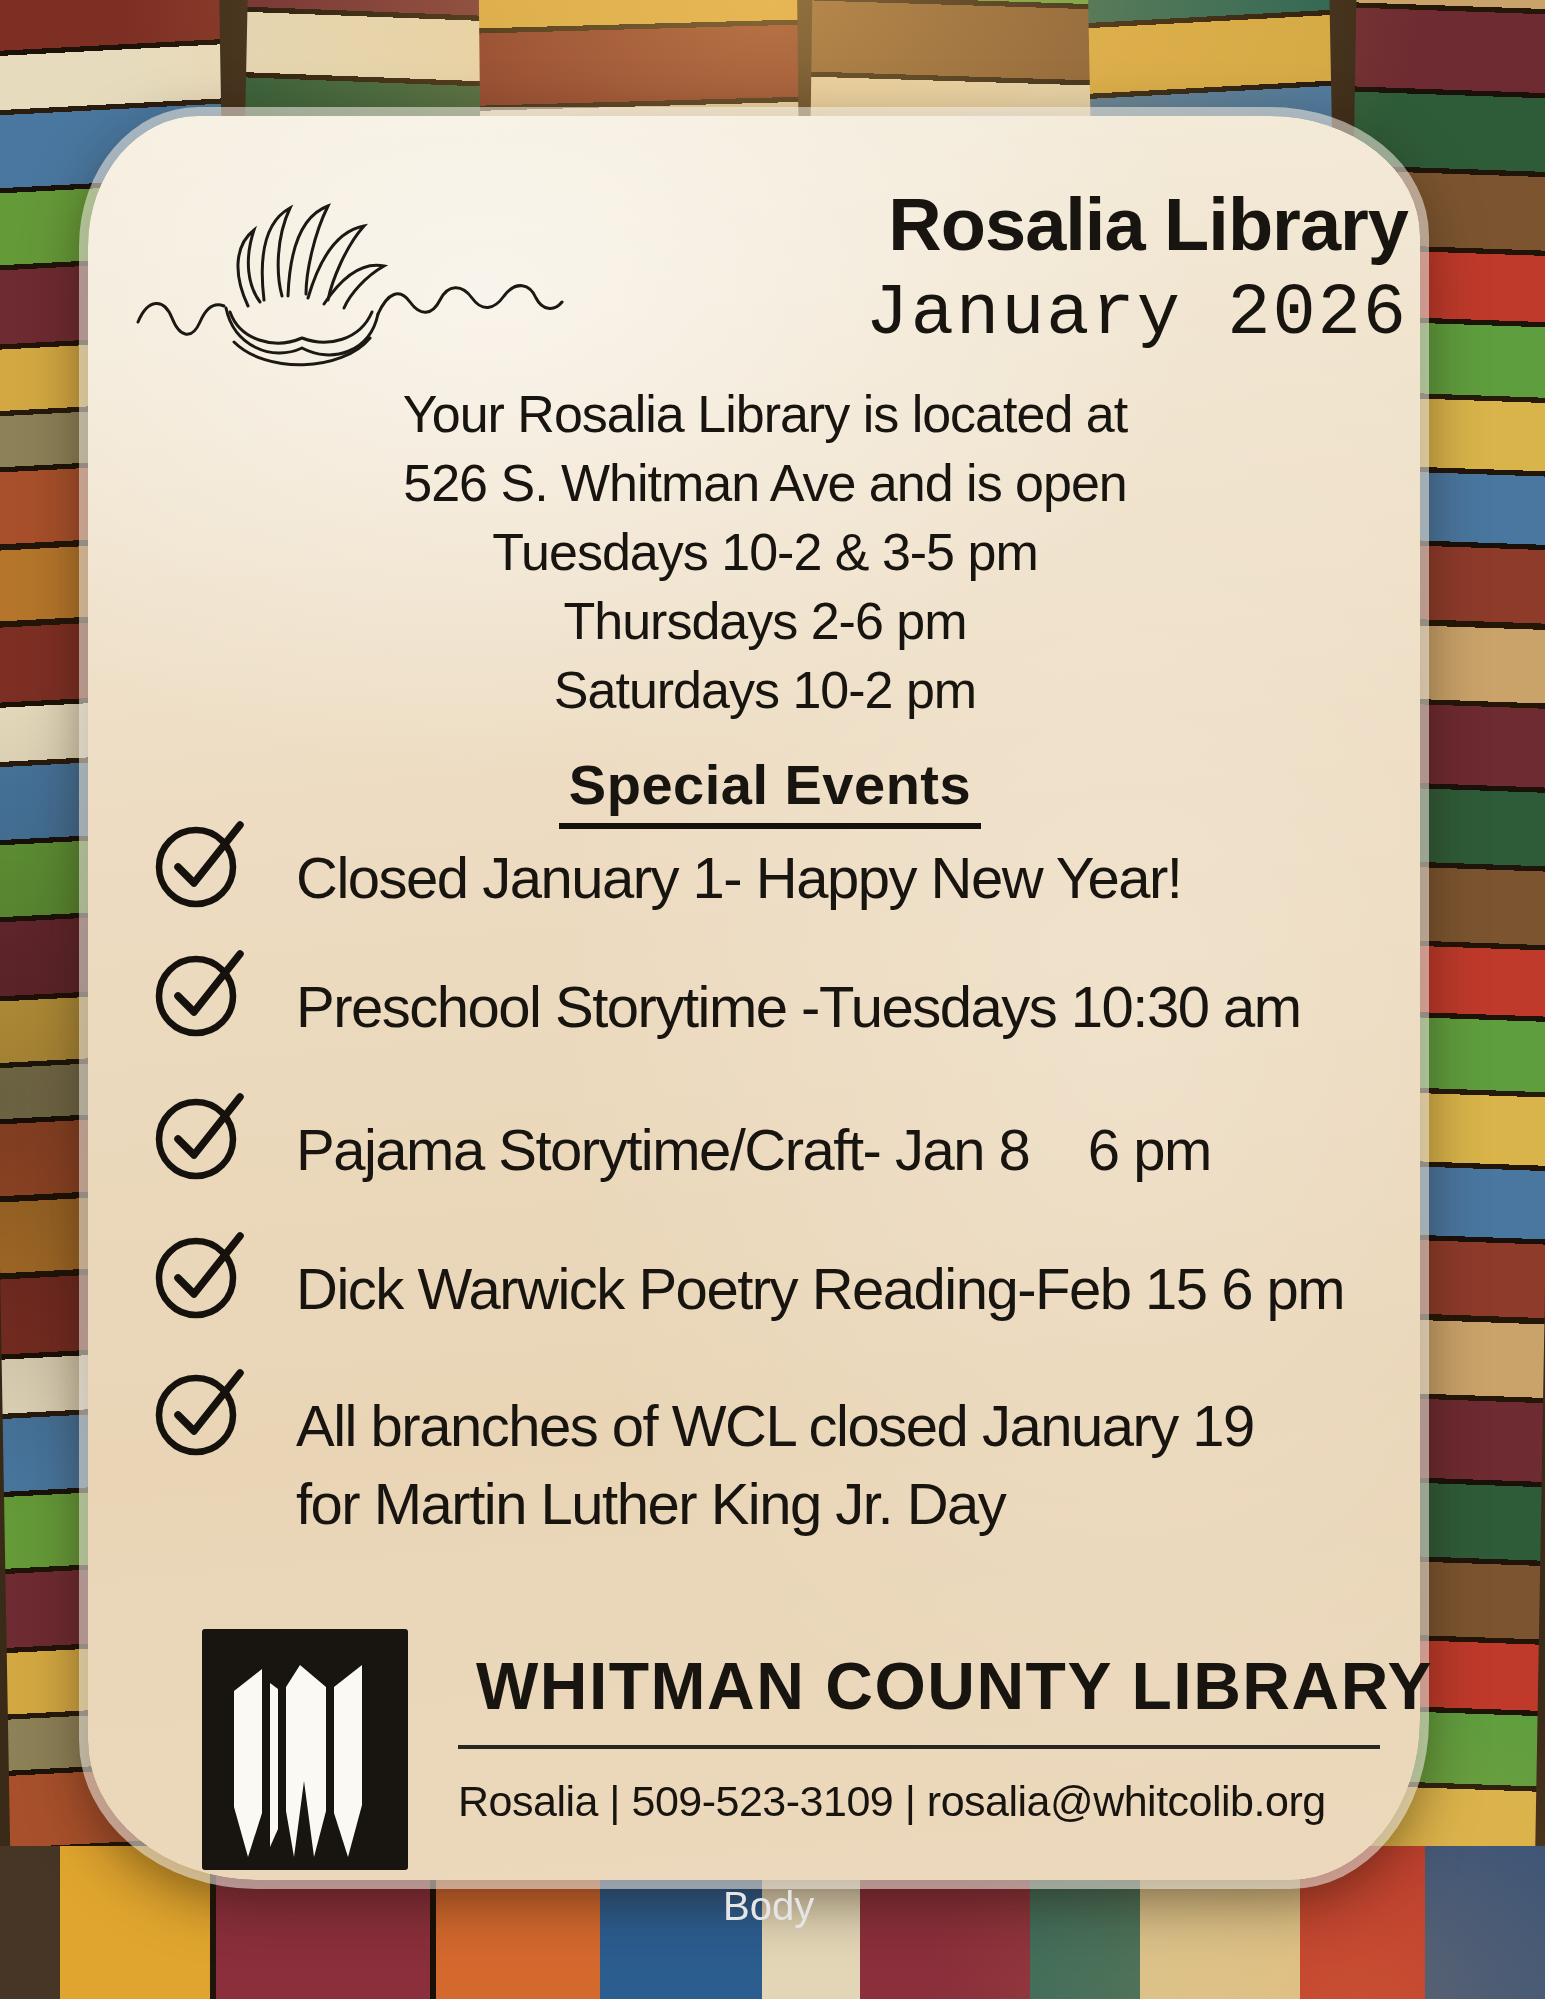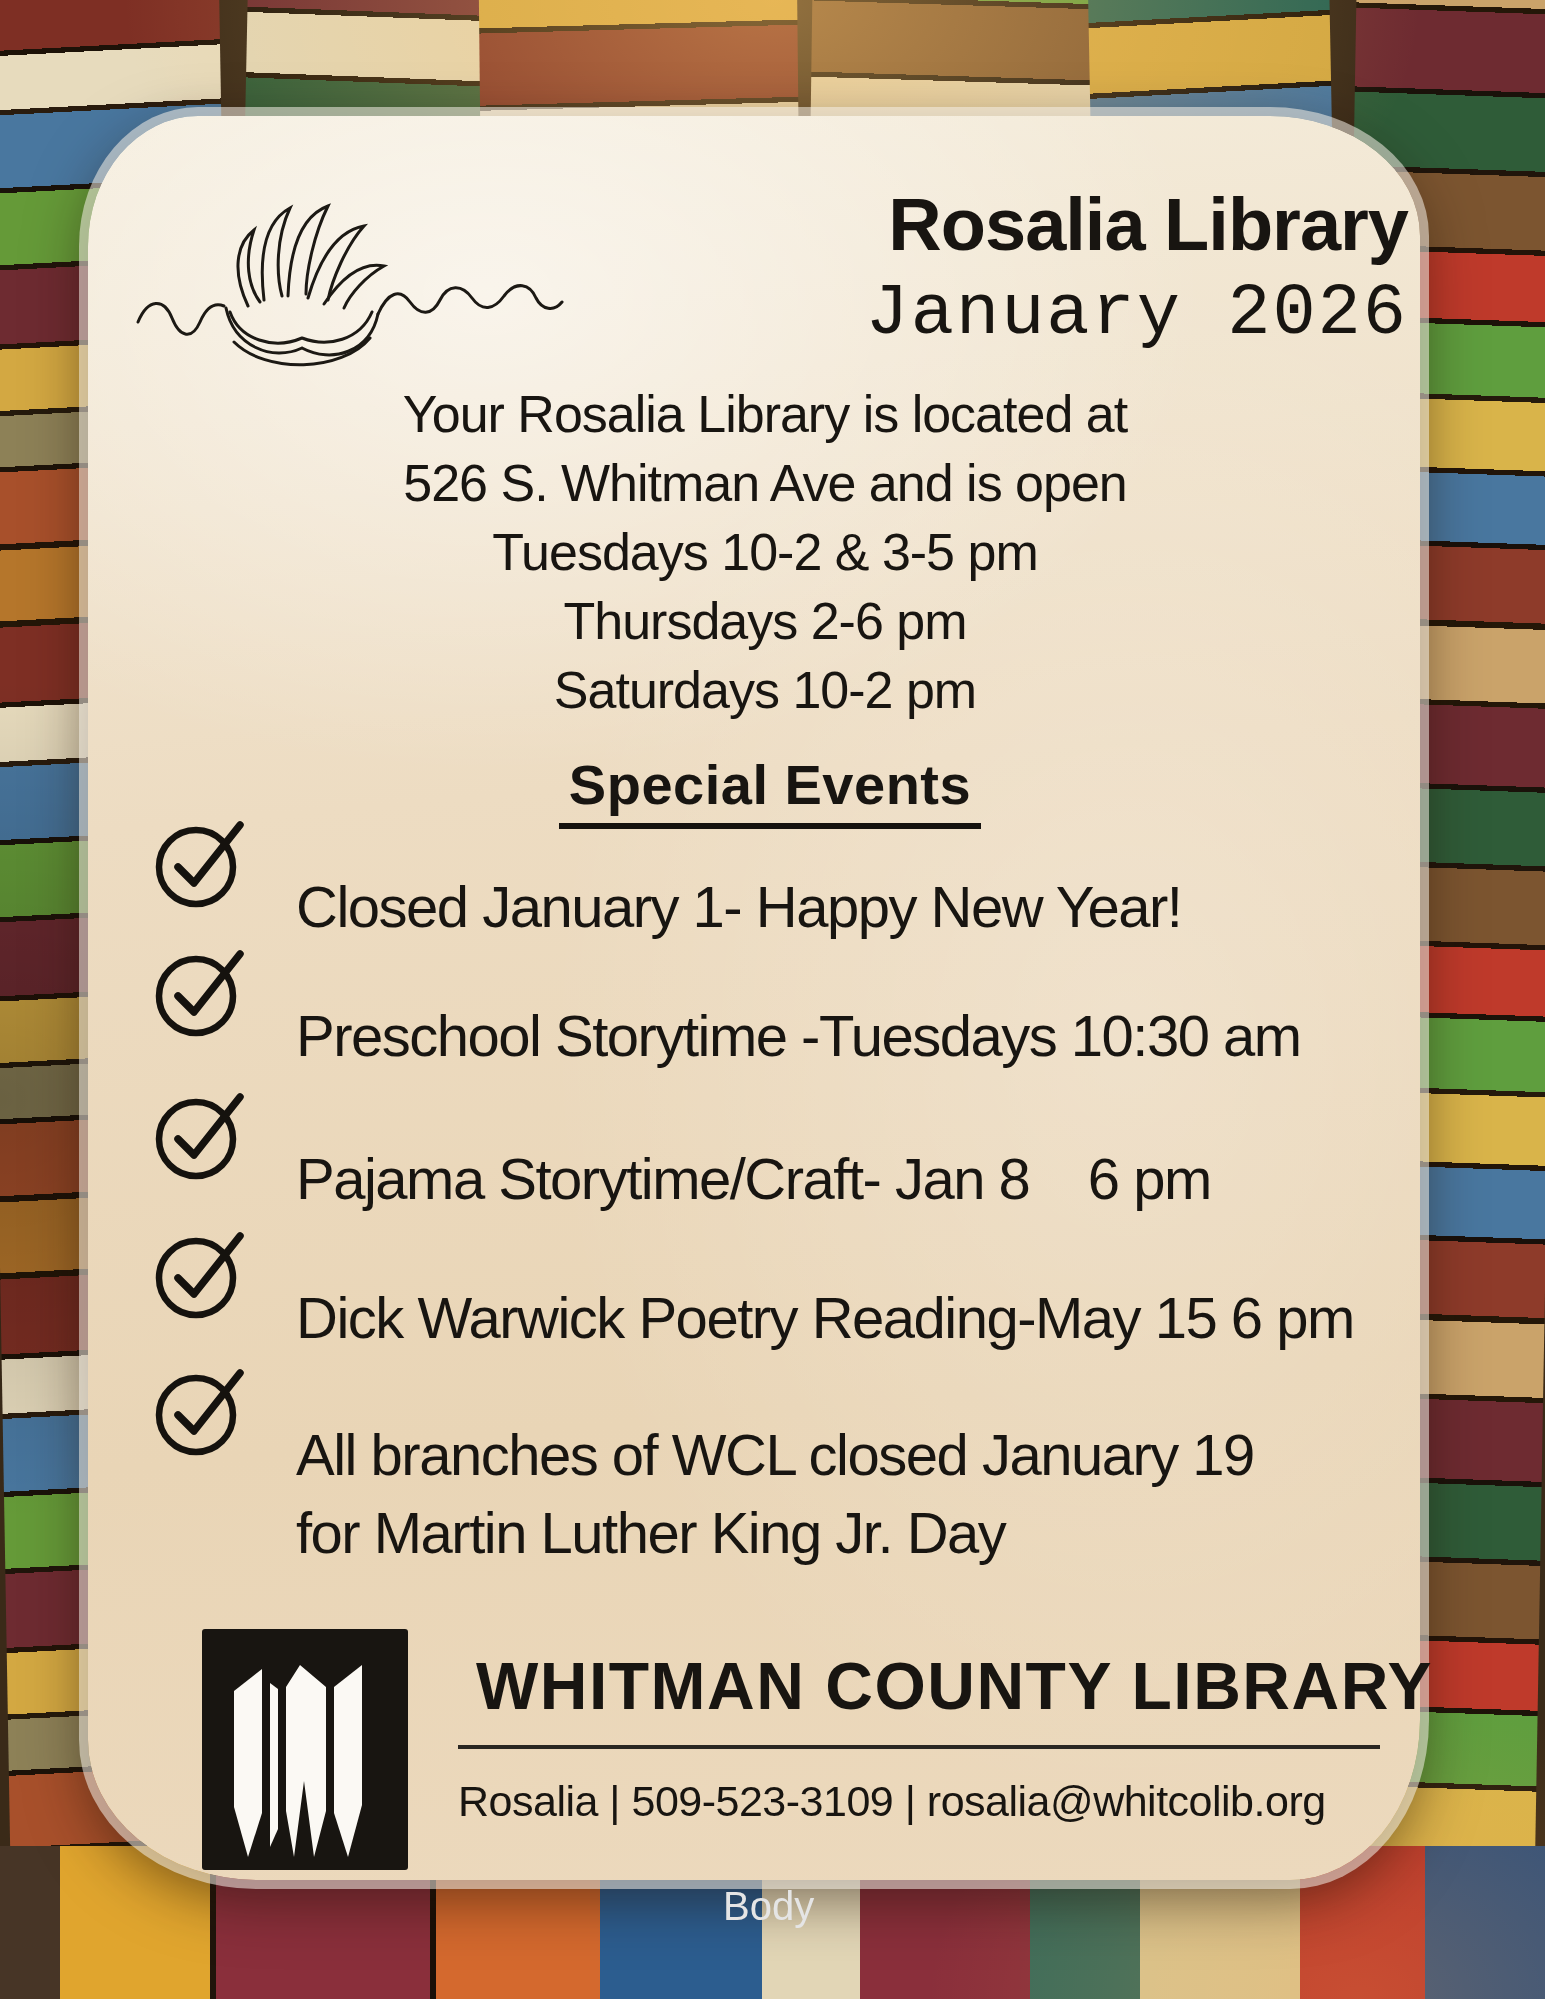--- a/index.html
+++ b/index.html
@@ -76,21 +76,21 @@
   .title{font-size:74px;font-weight:800;letter-spacing:-1px;line-height:86px;}
   .subtitle{font-size:72px;font-weight:400;letter-spacing:2px;line-height:92px;font-family:Liberation Mono, monospace;}
   .book-art{position:absolute;left:42px;top:78px;width:500px;height:190px;}
   .intro{position:absolute;left:22px;top:264px;width:1310px;text-align:center;
     font-size:52px;letter-spacing:-1px;line-height:69px;}
   .events-heading-wrap{position:absolute;left:30px;top:636px;width:1304px;text-align:center;}
   .events-heading{display:inline-block;font-size:56px;font-weight:800;letter-spacing:.5px;
     border-bottom:6px solid #15120e;padding:0 10px 6px;}
   .event-row{position:absolute;left:62px;display:flex;align-items:flex-start;}
   .ck{width:100px;height:100px;flex:none;}
-  .event-text{margin-left:46px;margin-top:55px;font-size:58px;letter-spacing:-1.5px;
+  .event-text{margin-left:46px;margin-top:26px;font-size:58px;letter-spacing:-1.5px;
     line-height:78px;white-space:pre-wrap;}
   .r1{top:697px;} .r2{top:826px;} .r3{top:969px;} .r4{top:1108px;} .r5{top:1245px;}
   .r5 .event-text{width:1020px;}
   .logo-box{position:absolute;left:114px;top:1513px;width:206px;height:241px;}
   .org-name{position:absolute;left:388px;top:1534px;width:960px;font-size:66px;
     font-weight:800;letter-spacing:1.5px;line-height:72px;}
   .footer-rule{position:absolute;left:370px;top:1629px;width:922px;height:4px;background:#2a2722;}
   .contact{position:absolute;left:370px;top:1657px;width:1000px;font-size:43px;
     letter-spacing:-0.5px;line-height:56px;}
   .body-label{position:absolute;left:723px;top:1884px;font-size:40px;color:#e5e5e5;z-index:5;}
@@ -165,21 +165,21 @@
         <path d="M28,54 L44,70 L90,12" fill="none" stroke="#15120e" stroke-width="7.5" stroke-linecap="round" stroke-linejoin="round"></path>
       </svg>
       <span class="event-text">Pajama Storytime/Craft- Jan 8    6 pm</span>
     </div>
 
     <div class="event-row r4">
       <svg class="ck" viewBox="0 0 100 100" aria-hidden="true">
         <circle cx="46" cy="54" r="37" fill="none" stroke="#15120e" stroke-width="6.5"></circle>
         <path d="M28,54 L44,70 L90,12" fill="none" stroke="#15120e" stroke-width="7.5" stroke-linecap="round" stroke-linejoin="round"></path>
       </svg>
-      <span class="event-text">Dick Warwick Poetry Reading-May 15 6 pm</span>
+      <span class="event-text">Dick Warwick Poetry Reading-Feb 15 6 pm</span>
     </div>
 
     <div class="event-row r5">
       <svg class="ck" viewBox="0 0 100 100" aria-hidden="true">
         <circle cx="46" cy="54" r="37" fill="none" stroke="#15120e" stroke-width="6.5"></circle>
         <path d="M28,54 L44,70 L90,12" fill="none" stroke="#15120e" stroke-width="7.5" stroke-linecap="round" stroke-linejoin="round"></path>
       </svg>
       <span class="event-text">All branches of WCL closed January 19 for Martin Luther King Jr. Day</span>
     </div>
 

